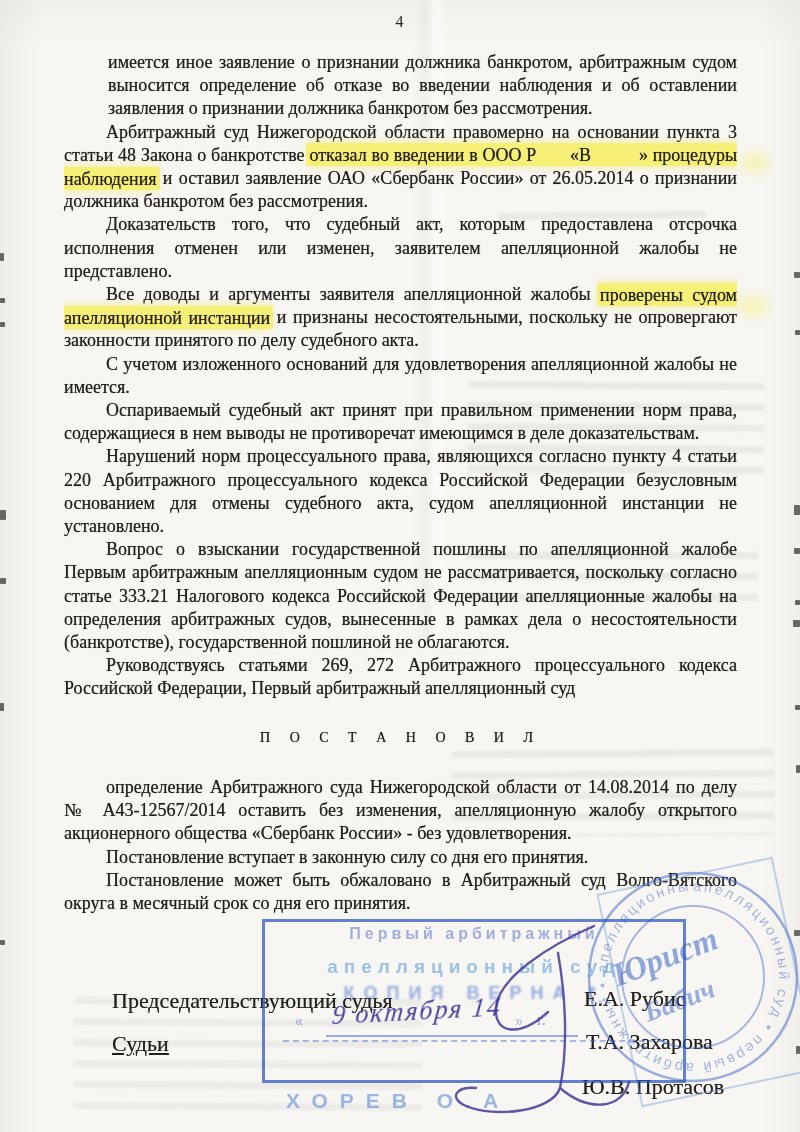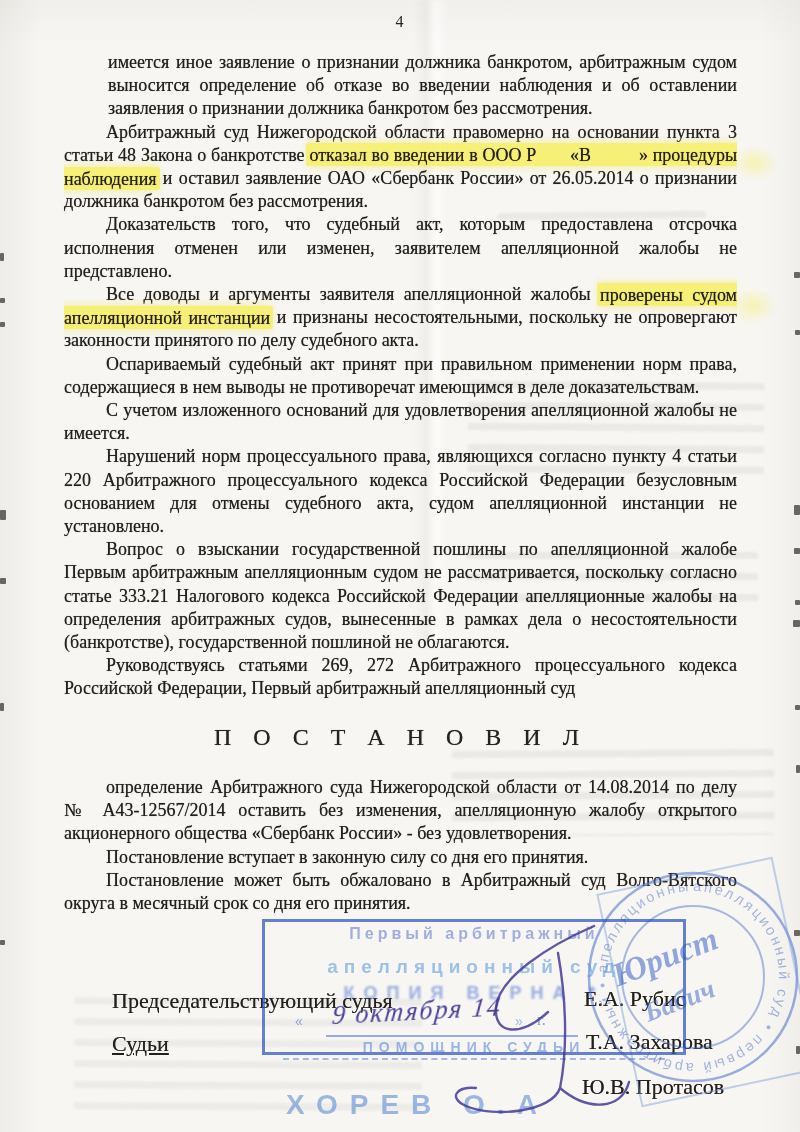--- a/index.html
+++ b/index.html
@@ -20,51 +20,51 @@
   .page-number{position:absolute;top:13px;left:0;width:100%;text-align:center;
     font-size:16px;color:#2a2622;letter-spacing:1px;}
   .flow{position:absolute;left:64px;top:51px;width:673px;
     font-size:18px;line-height:23.2px;text-align:justify;
     text-shadow:0 0 .7px rgba(45,40,33,.75);}
   .para{margin:0;text-indent:42px;}
   .para.first{text-indent:0;margin-left:44px;}
   .hl{background:rgba(247,238,96,.85);border-radius:2px;padding:1.5px 0;
     box-shadow:-3px 0 0 rgba(247,238,96,.8), 3px 0 0 rgba(247,238,96,.8), 0 0 6px 2px rgba(242,232,92,.45);}
   .res-heading{margin:25px 0 27px;text-align:center;text-indent:0;
-    font-size:24px;letter-spacing:8px;color:#262220;}
+    font-size:14px;letter-spacing:8px;color:#262220;}
 
   
   .sig{position:absolute;font-size:22px;white-space:nowrap;text-shadow:0 0 .6px rgba(45,40,33,.7);}
   .sig-l1{left:112px;top:988px;}
   .sig-n1{left:584px;top:986px;}
   .sig-l2{left:112px;top:1031px;text-decoration:underline;}
   .sig-n2{left:586px;top:1029px;}
   .sig-n3{left:582px;top:1074px;}
 
   
-  .copy-stamp{position:absolute;left:262px;top:919px;width:424px;height:136px;
+  .copy-stamp{position:absolute;left:262px;top:919px;width:424px;height:164px;
     border:3px solid rgba(42,82,196,.72);box-sizing:border-box;
     font-family:"Liberation Sans", sans-serif;text-align:center;
     filter:blur(.2px);}
   .cs-l1{margin-top:3px;font-size:16px;font-weight:bold;letter-spacing:4px;color:rgba(62,95,205,.48);filter:blur(.6px);}
   .cs-l2{margin-top:13px;font-size:19px;font-weight:bold;letter-spacing:6px;color:rgba(80,150,225,.55);filter:blur(.4px);}
   .cs-l3{margin-top:5px;font-size:18px;font-weight:bold;letter-spacing:9px;color:rgba(55,100,210,.5);filter:blur(.8px);}
   .cs-date-row{position:relative;height:30px;margin-top:1px;}
   .cs-q-open{position:absolute;left:30px;top:8px;font-size:14px;color:rgba(55,100,210,.55);}
   .cs-q-close{position:absolute;left:250px;top:8px;font-size:14px;color:rgba(55,100,210,.45);}
   .cs-year{position:absolute;left:272px;top:6px;font-size:16px;color:rgba(55,100,210,.6);font-family:"Liberation Serif",serif;}
   .cs-hand{position:absolute;left:42px;top:-8px;width:220px;text-align:center;
     font-family:"Liberation Serif",serif;font-style:italic;font-size:26px;letter-spacing:2px;
     color:#4a3f9f;transform:rotate(-3deg) skewX(-9deg);filter:blur(.3px);white-space:nowrap;}
   .cs-rule{width:252px;margin:0 auto;border-top:2px solid rgba(55,100,210,.5);transform:translateX(-22px);}
   .cs-l5{margin-top:2px;font-size:14px;font-weight:bold;letter-spacing:6px;color:rgba(75,130,215,.55);filter:blur(.5px);}
   .cs-rule2{width:382px;margin:3px auto 0;border-top:2px dashed rgba(55,100,210,.42);}
 
   .assistant{position:absolute;left:286px;top:1089px;
-    font-family:"Liberation Sans",sans-serif;font-weight:bold;font-size:28px;
+    font-family:"Liberation Sans",sans-serif;font-weight:bold;font-size:21px;
     letter-spacing:12px;color:rgba(92,140,214,.6);filter:blur(.5px);white-space:nowrap;}
 
   .round-stamp{position:absolute;left:573px;top:857px;filter:blur(.4px);}
   .tilted-rect{position:absolute;left:617px;top:873px;width:176px;height:214px;
     border:2px solid rgba(112,150,218,.42);transform:rotate(-12deg);filter:blur(.5px);}
 
   .flourish{position:absolute;left:0;top:0;pointer-events:none;filter:blur(.3px);}
 
   
   .bleed{position:absolute;pointer-events:none;border-radius:3px;filter:blur(1.3px);opacity:.8;
@@ -113,22 +113,22 @@
       <div class="edge-mark" style="right: 0px; top: 1046px; height: 8px; width: 4px;"></div>
     </div>
 
   <div class="page-number">4</div>
 
   <div class="flow" id="body-flow">
       <p class="para first"><span>имеется иное заявление о признании должника банкротом, арбитражным судом выносится определение об отказе во введении наблюдения и об оставлении заявления о признании должника банкротом без рассмотрения.</span></p>
       <p class="para"><span>Арбитражный суд Нижегородской области правомерно на основании пункта 3 статьи 48 Закона о банкротстве </span><span class="hl">отказал во введении в ООО&nbsp;Р&nbsp;&nbsp;&nbsp;&nbsp;&nbsp;&nbsp;&nbsp;«В&nbsp;&nbsp;&nbsp;&nbsp;&nbsp;&nbsp;&nbsp;&nbsp;&nbsp;&nbsp;» процедуры наблюдения</span><span> и оставил заявление ОАО «Сбербанк России» от 26.05.2014 о признании должника банкротом без рассмотрения.</span></p>
       <p class="para"><span>Доказательств того, что судебный акт, которым предоставлена отсрочка исполнения отменен или изменен, заявителем апелляционной жалобы не представлено.</span></p>
       <p class="para"><span>Все доводы и аргументы заявителя апелляционной жалобы </span><span class="hl">проверены судом апелляционной инстанции</span><span> и признаны несостоятельными, поскольку не опровергают законности принятого по делу судебного акта.</span></p>
+      <p class="para"><span>С учетом изложенного оснований для удовлетворения апелляционной жалобы не имеется.</span></p>
       <p class="para"><span>Оспариваемый судебный акт принят при правильном применении норм права, содержащиеся в нем выводы не противоречат имеющимся в деле доказательствам.</span></p>
-      <p class="para"><span>С учетом изложенного оснований для удовлетворения апелляционной жалобы не имеется.</span></p>
       <p class="para"><span>Нарушений норм процессуального права, являющихся согласно пункту 4 статьи 220 Арбитражного процессуального кодекса Российской Федерации безусловным основанием для отмены судебного акта, судом апелляционной инстанции не установлено.</span></p>
       <p class="para"><span>Вопрос о взыскании государственной пошлины по апелляционной жалобе Первым арбитражным апелляционным судом не рассматривается, поскольку согласно статье 333.21 Налогового кодекса Российской Федерации апелляционные жалобы на определения арбитражных судов, вынесенные в рамках дела о несостоятельности (банкротстве), государственной пошлиной не облагаются.</span></p>
       <p class="para"><span>Руководствуясь статьями 269, 272 Арбитражного процессуального кодекса Российской Федерации, Первый арбитражный апелляционный суд</span></p>
       <div class="res-heading">П О С Т А Н О В И Л</div>
       <p class="para"><span>определение Арбитражного суда Нижегородской области от 14.08.2014 по делу № А43-12567/2014 оставить без изменения, апелляционную жалобу открытого акционерного общества «Сбербанк России» - без удовлетворения.</span></p>
       <p class="para"><span>Постановление вступает в законную силу со дня его принятия.</span></p>
       <p class="para"><span>Постановление может быть обжаловано в Арбитражный суд Волго-Вятского округа в месячный срок со дня его принятия.</span></p>
     </div>
 
   <div class="sig sig-l1">Председательствующий судья</div>
@@ -155,21 +155,20 @@
     <div class="cs-l1">Первый арбитражный</div>
     <div class="cs-l2">апелляционный суд</div>
     <div class="cs-l3">КОПИЯ ВЕРНА *</div>
     <div class="cs-date-row">
       <span class="cs-q-open">«</span>
       <span class="cs-hand">9 октября 14</span>
       <span class="cs-q-close">»</span>
       <span class="cs-year">г.</span>
     </div>
     <div class="cs-rule"></div>
-    <div class="cs-l5">ПОМОЩНИК СУДЬИ</div>
     <div class="cs-rule2"></div>
   </div>
 
   <div class="assistant">ХОРЕВ О.А</div>
 
   <svg class="flourish" width="800" height="1132" viewBox="0 0 800 1132">
     <g fill="none" stroke="#453a99" stroke-width="2.4" stroke-linecap="round" opacity=".85">
       <path d="M594,926 C548,946 498,978 496,1008 C494,1036 522,1036 548,1012"></path>
       <path d="M558,953 C566,998 568,1048 560,1088 C552,1112 494,1118 466,1106 C448,1098 456,1086 476,1088"></path>
       <path d="M560,1088 C588,1112 622,1110 629,1082"></path>

